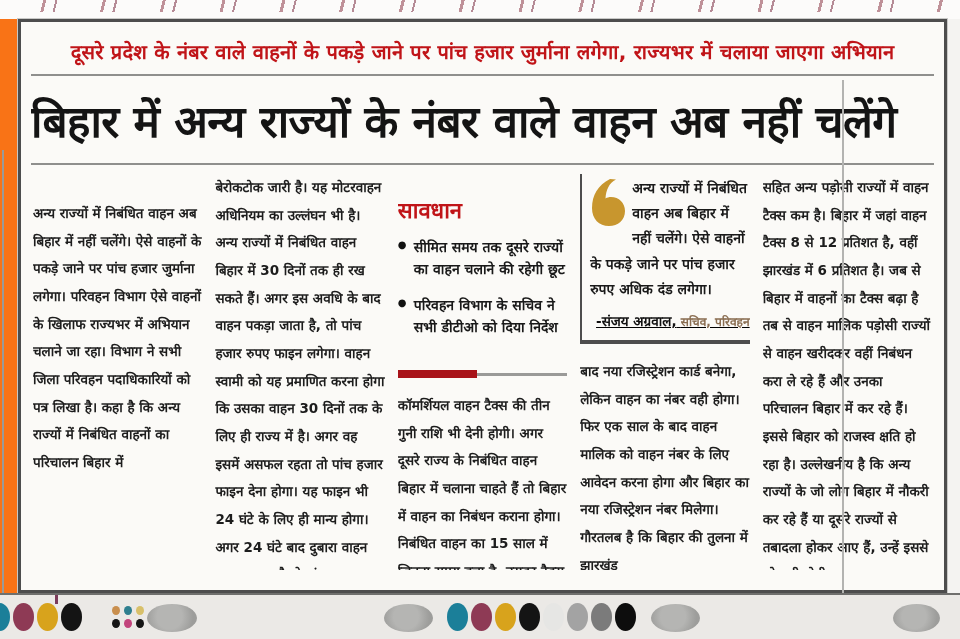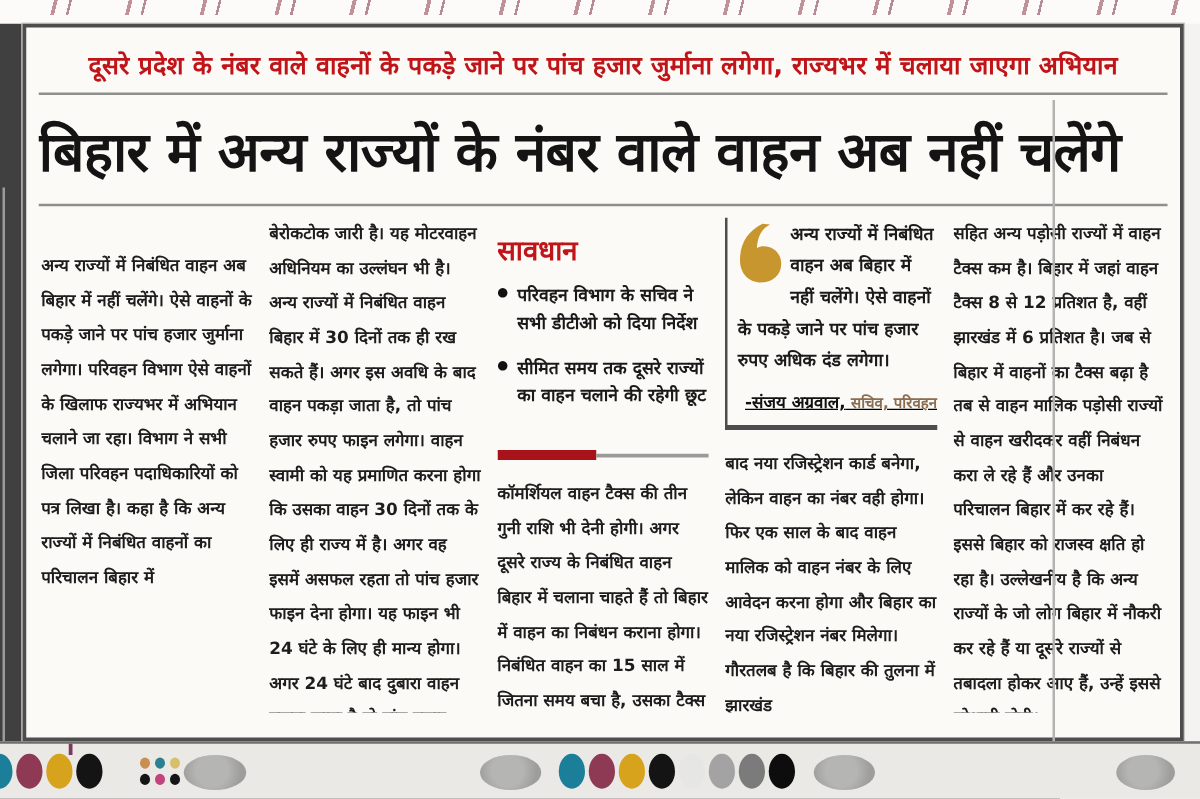--- a/index.html
+++ b/index.html
@@ -1,18 +1,18 @@
 <!DOCTYPE html>
 <html><head>
 <meta charset="utf-8">
 <style>
   * { margin:0; padding:0; box-sizing:border-box; }
   html,body { width:960px; height:639px; overflow:hidden;
     font-family:"DejaVu Sans", sans-serif; background:#f4f3f1; }
-  #canvas { position:relative; width:848px; height:639px; background:#404040; }
+  #canvas { position:relative; width:848px; height:639px; background:#f97316; }
 
   
   .top-strip { position:absolute; top:0; left:0; width:960px; height:19px;
     background:#fcfbfa; overflow:hidden; }
   .top-strip .frag { position:absolute; top:-14px; left:24px; width:920px;
     height:26px; background:repeating-linear-gradient(104deg,
       transparent 0 22px, #8d3a48 22px 25px, transparent 25px 34px,
       #7c2f44 34px 36px, transparent 36px 58px); opacity:.55; }
 
   
@@ -44,21 +44,21 @@
     white-space:nowrap; text-shadow:0 1px 0 #5f080c; }
   .logo-circle { position:absolute; right:-16px; top:-6px; width:56px; height:60px;
     background:radial-gradient(circle at 50% 42%, #3a2410 30%, #1d0f03 70%);
     border:3px solid #c9a23a; border-radius:50%;
     display:flex; align-items:center; justify-content:center; }
   .byline { margin-top:22px; font-size:14.5px; font-weight:800; color:#111; }
   .col1-body { margin-top:26px; }
 
   
   .caution-wrap { min-height:172px; }
-  .caution-title { color:#c01418; font-size:22px; font-weight:800; margin:10px 0 12px 0; }
+  .caution-title { color:#c01418; font-size:22px; font-weight:800; margin:20px 0 12px 0; }
   .caution-list { list-style:none; }
   .caution-list li { position:relative; padding-left:16px; font-size:14px;
     font-weight:700; color:#191919; line-height:1.6; margin-bottom:13px; }
   .caution-list li::before { content:"●"; position:absolute; left:0; top:1px;
     font-size:10px; color:#111; }
   .caution-rule { display:flex; align-items:center; margin:4px 0 14px 0; }
   .caution-rule .red-bar { width:47%; height:8px; background:#a81319; }
   .caution-rule .gray-line { flex:1; height:3px; background:#9a9a98; }
 
   
@@ -109,22 +109,22 @@
       </div>
 
       <div class="col">
         <p class="body-text">बेरोकटोक जारी है। यह मोटरवाहन अधिनियम का उल्लंघन भी है। अन्य राज्यों में निबंधित वाहन बिहार में 30 दिनों तक ही रख सकते हैं। अगर इस अवधि के बाद वाहन पकड़ा जाता है, तो पांच हजार रुपए फाइन लगेगा। वाहन स्वामी को यह प्रमाणित करना होगा कि उसका वाहन 30 दिनों तक के लिए ही राज्य में है। अगर वह इसमें असफल रहता तो पांच हजार फाइन देना होगा। यह फाइन भी 24 घंटे के लिए ही मान्य होगा। अगर 24 घंटे बाद दुबारा वाहन पकड़ा जाता है तो पांच हजार फाइन तो लगेगा ही,</p>
       </div>
 
       <div class="col">
         <div class="caution-wrap">
           <div class="caution-title">सावधान</div>
           <ul class="caution-list">
+            <li>सीमित समय तक दूसरे राज्यों का वाहन चलाने की रहेगी छूट</li>
             <li>परिवहन विभाग के सचिव ने सभी डीटीओ को दिया निर्देश</li>
-            <li>सीमित समय तक दूसरे राज्यों का वाहन चलाने की रहेगी छूट</li>
           </ul>
         </div>
         <div class="caution-rule">
           <span class="red-bar"></span>
           <span class="gray-line"></span>
         </div>
         <p class="body-text">कॉमर्शियल वाहन टैक्स की तीन गुनी राशि भी देनी होगी। अगर दूसरे राज्य के निबंधित वाहन बिहार में चलाना चाहते हैं तो बिहार में वाहन का निबंधन कराना होगा। निबंधित वाहन का 15 साल में जितना समय बचा है, उसका टैक्स जमा करना होगा। इसके</p>
       </div>
 
       <div class="col">

